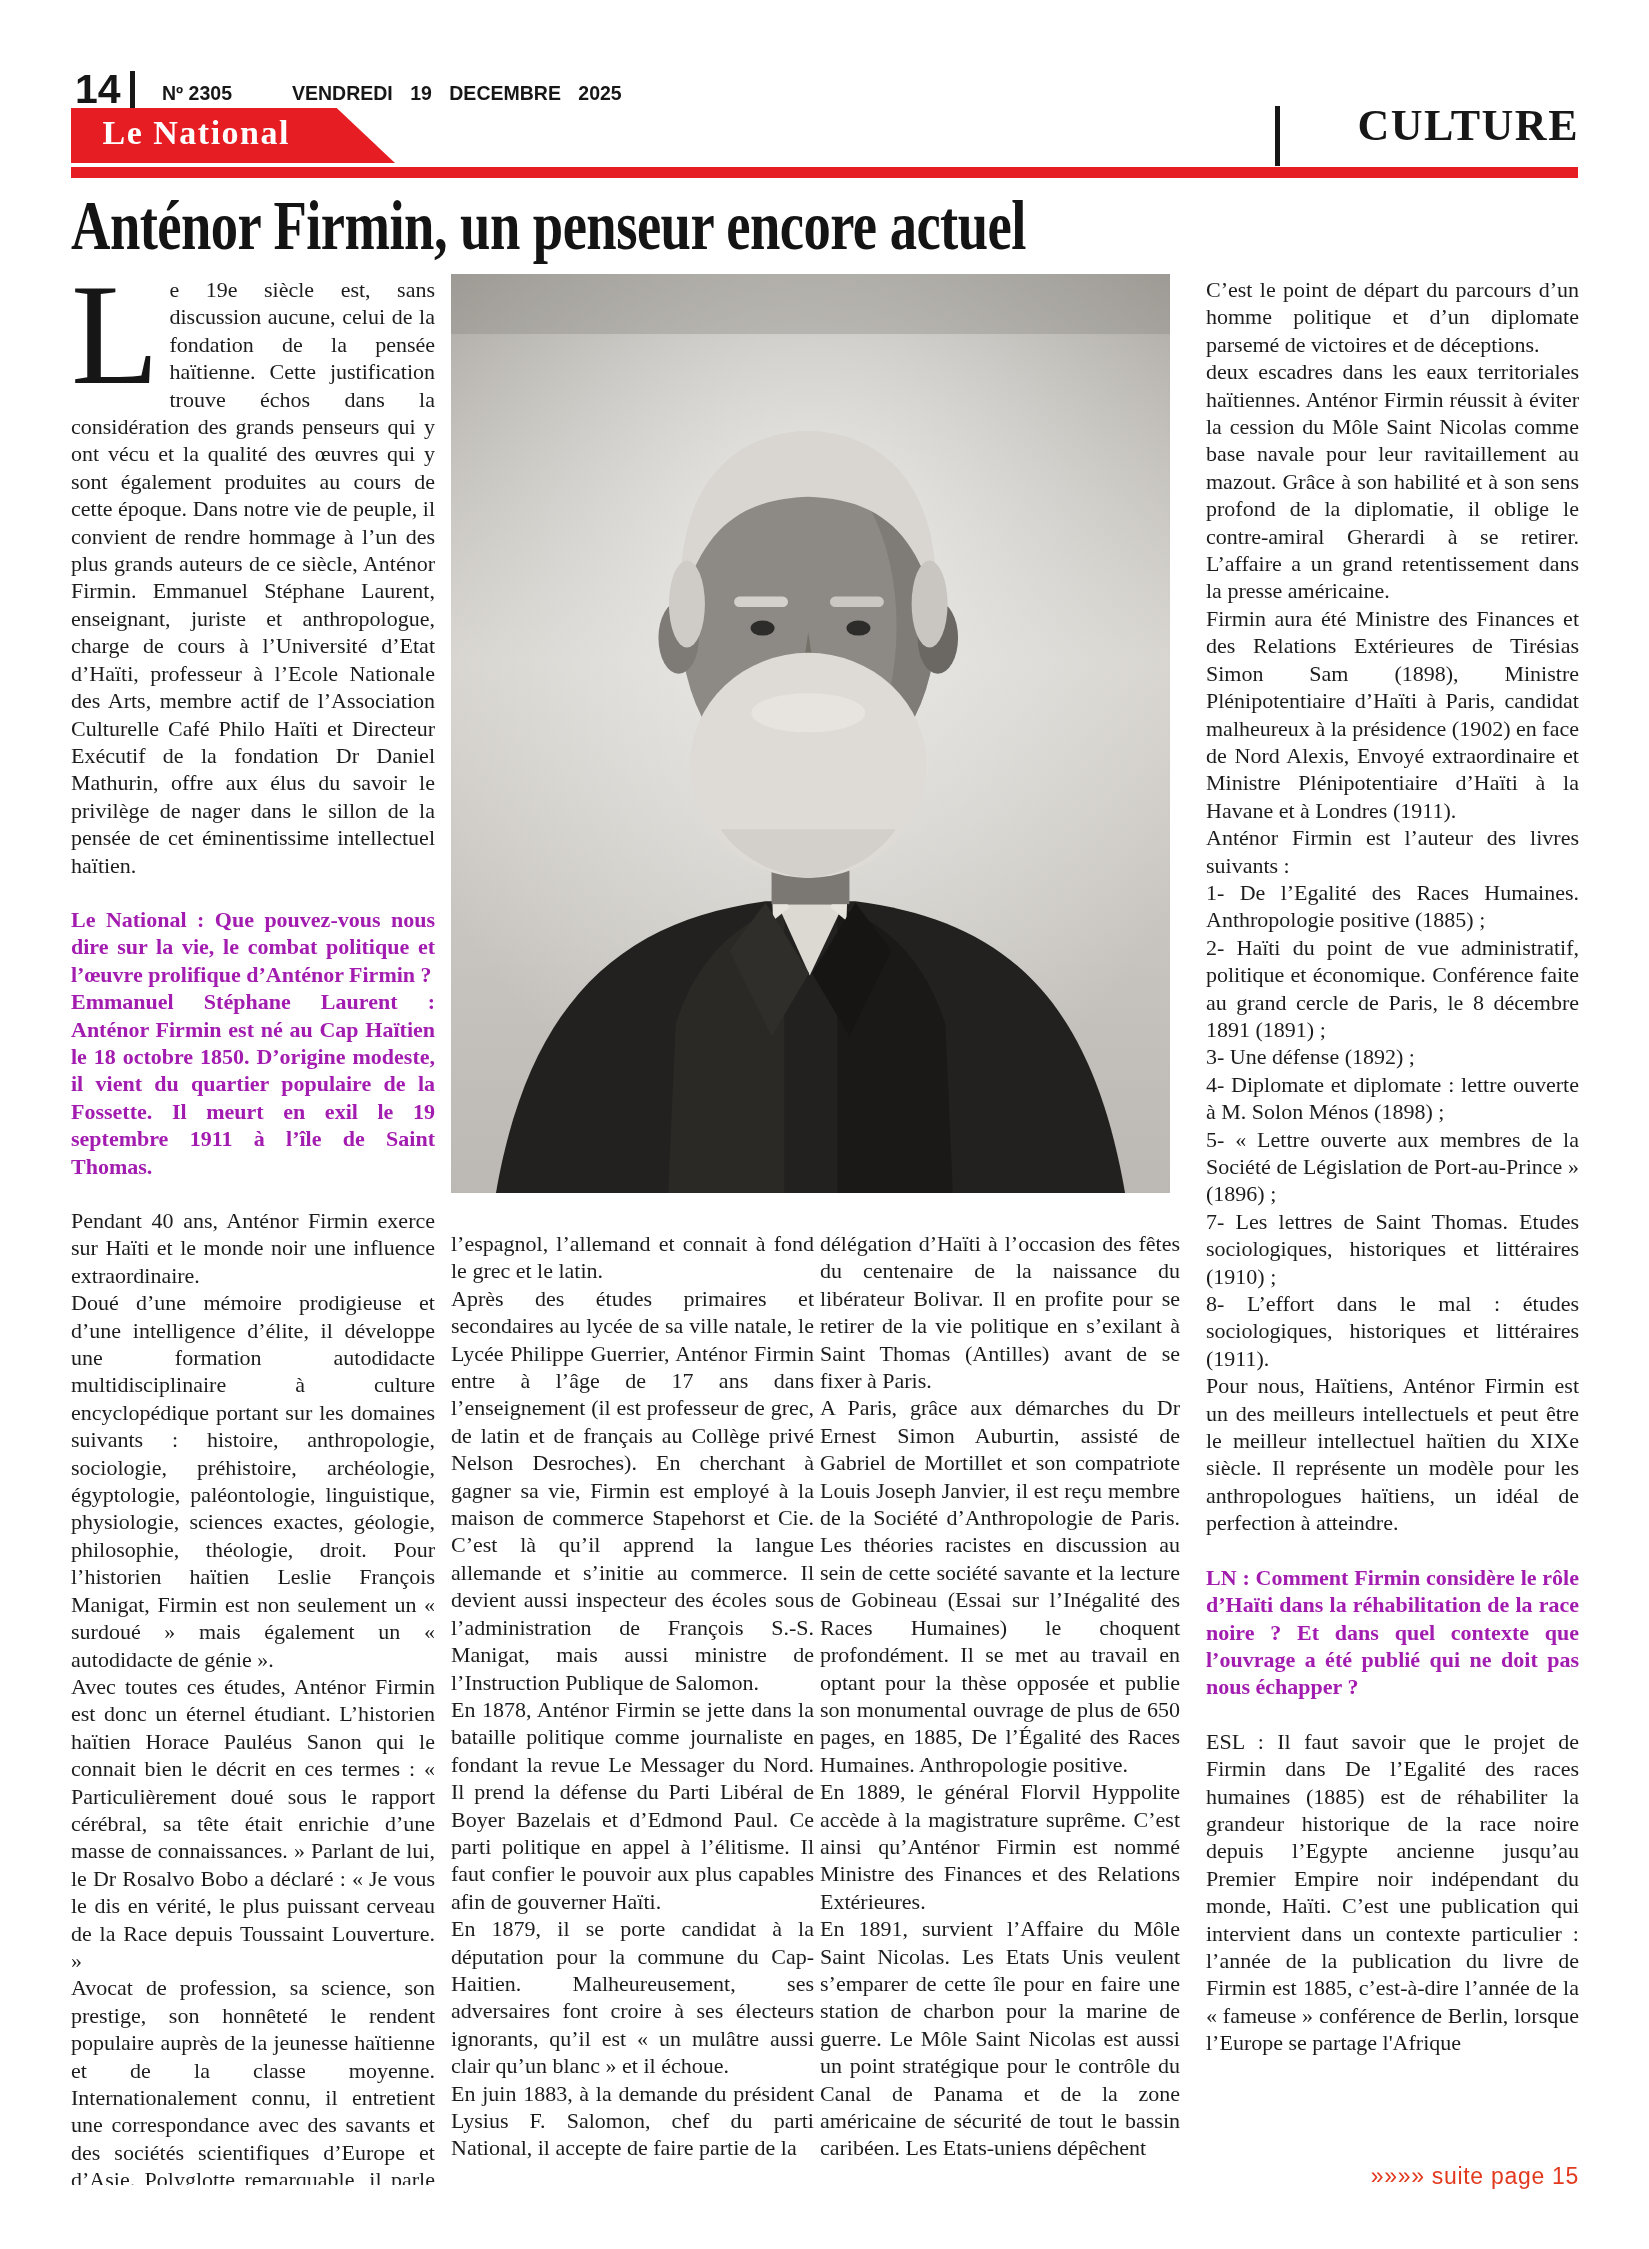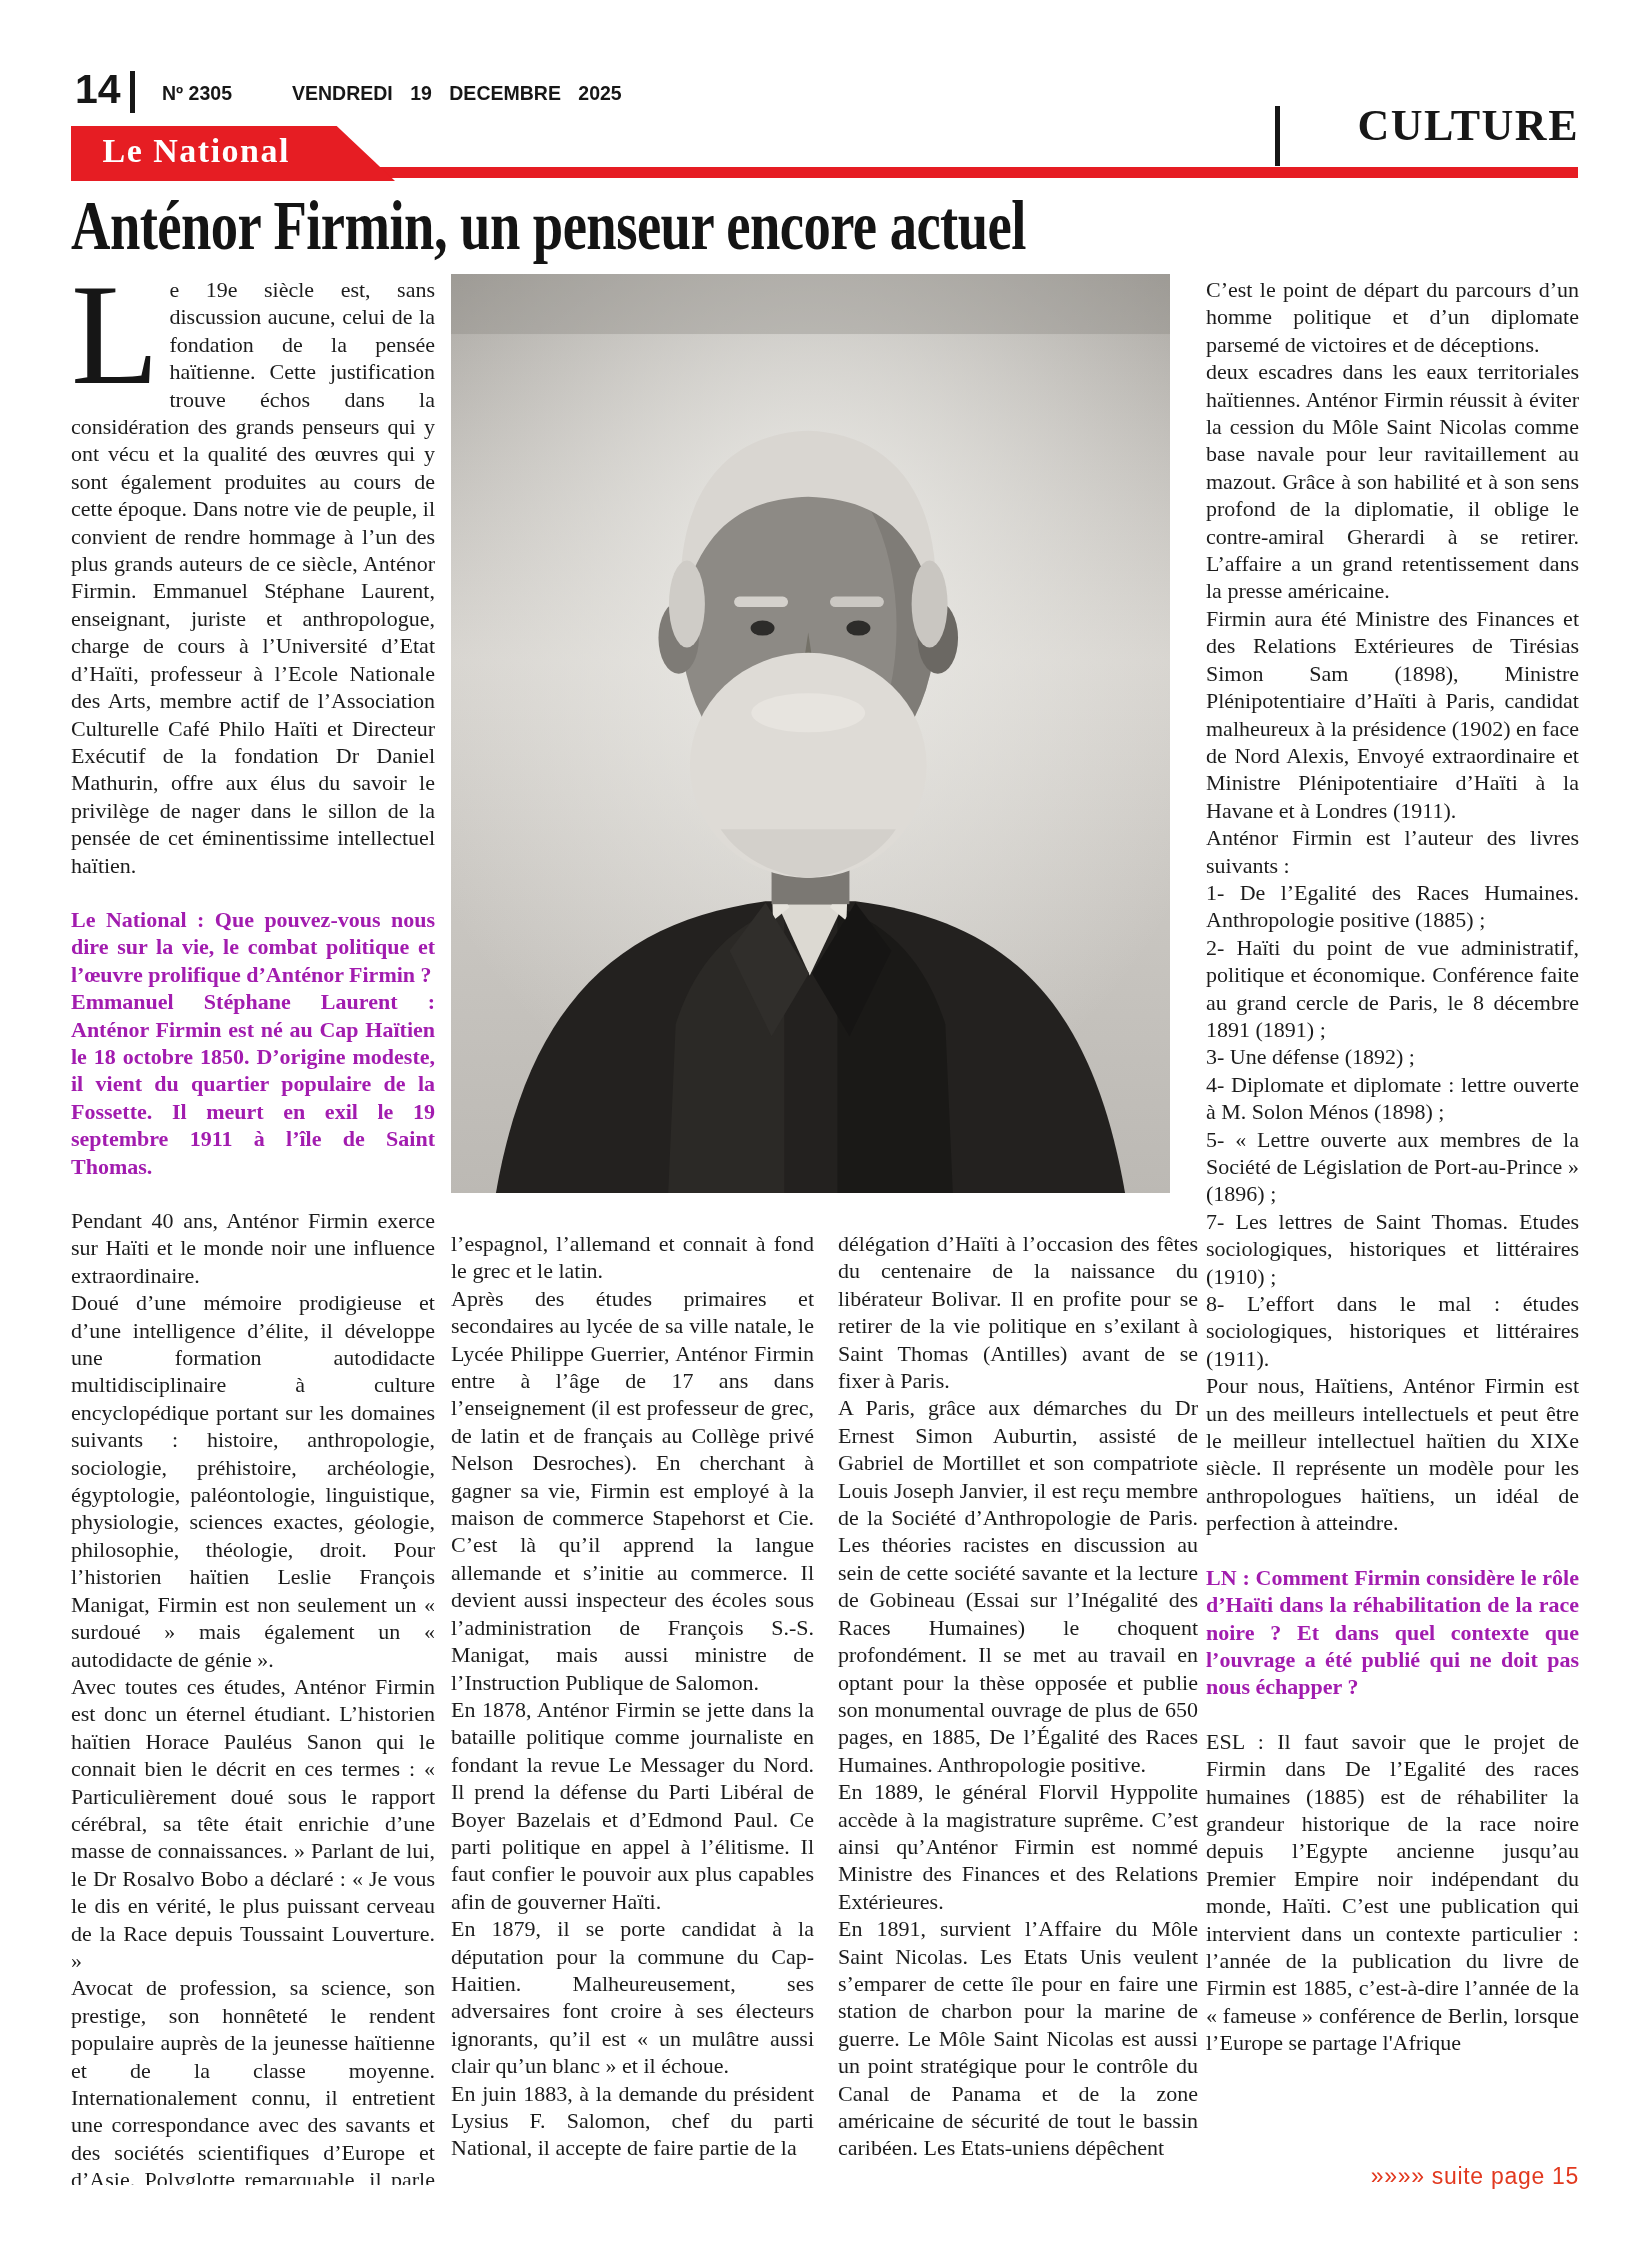--- a/index.html
+++ b/index.html
@@ -11,40 +11,40 @@
   .pagenum-bar{position:absolute;left:130px;top:71px;width:4.5px;height:42px;background:#171717;}
   .issue{position:absolute;left:162px;top:82px;font-family:"Liberation Sans",sans-serif;
          font-weight:bold;font-size:19.5px;color:#171717;}
   .edition-date{position:absolute;left:292px;top:82px;font-family:"Liberation Sans",sans-serif;
          font-weight:bold;font-size:19.5px;word-spacing:12px;color:#171717;}
   .culture-bar{position:absolute;left:1275px;top:106px;width:4.5px;height:60px;background:#171717;}
   .section-title{position:absolute;right:71px;top:100px;font-family:"Liberation Serif",serif;
          font-weight:bold;font-size:44px;letter-spacing:1.5px;color:#171717;}
   
   .red-rule{position:absolute;left:71px;top:167px;width:1507px;height:11.2px;background:#e61d23;}
-  .banner{position:absolute;left:71px;top:126px;width:324px;height:55px;background:#e61d23;
+  .banner{position:absolute;left:71px;top:108px;width:324px;height:55px;background:#e61d23;
           clip-path:polygon(0 0,82% 0,100% 100%,0 100%);}
   .banner span{position:absolute;left:31.5px;top:6px;color:#ffffff;font-family:"Liberation Serif",serif;
           font-weight:bold;font-size:34px;letter-spacing:1.5px;}
   
   h1.headline{position:absolute;left:71px;top:189px;margin:0;font-family:"Liberation Serif",serif;
           font-weight:bold;font-size:70px;line-height:1.05;color:#141414;white-space:nowrap;
           transform:scaleX(0.78);transform-origin:left top;letter-spacing:-0.7px;}
   
   figure.photo{position:absolute;left:451px;top:274px;width:719px;height:919px;margin:0;}
   figure.photo svg{display:block;width:100%;height:100%;}
   
   .col{position:absolute;text-align:justify;font-size:22px;line-height:27.4px;color:#1c1c1c;
        overflow:hidden;hyphens:auto;}
   .col p{margin:0;}
   .col p.gap{margin-top:27px;}
   .col p.bold{font-weight:bold;color:#a21caf;}
   #col0{left:71px; top:276px; width:364px; height:1909px;}
   #col1{left:451px; top:1230px;width:363px; height:945px;}
-  #col2{left:838px;top:1230px;width:360px; height:945px;}
+  #col2{left:820px;top:1230px;width:360px; height:945px;}
   #col3{left:1206px;top:276px; width:373px; height:1890px;}
   .dropcap{float:left;font-size:144px;line-height:105px;padding:6px 10.5px 0 0;color:#161616;}
   
   .suite{position:absolute;right:71px;top:2163px;font-family:"Liberation Sans",sans-serif;
          font-size:23px;color:#e2391f;letter-spacing:0.7px;}
 </style>
 </head>
 <body>
 
 <div id="page">

